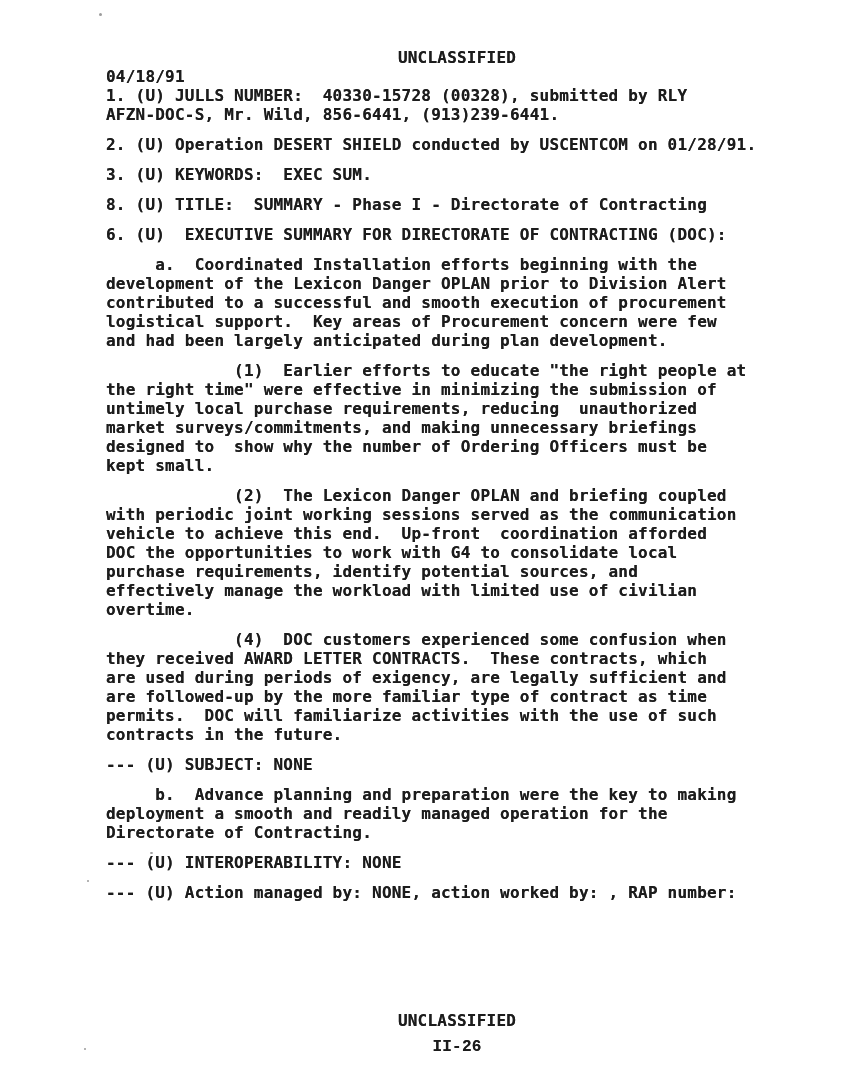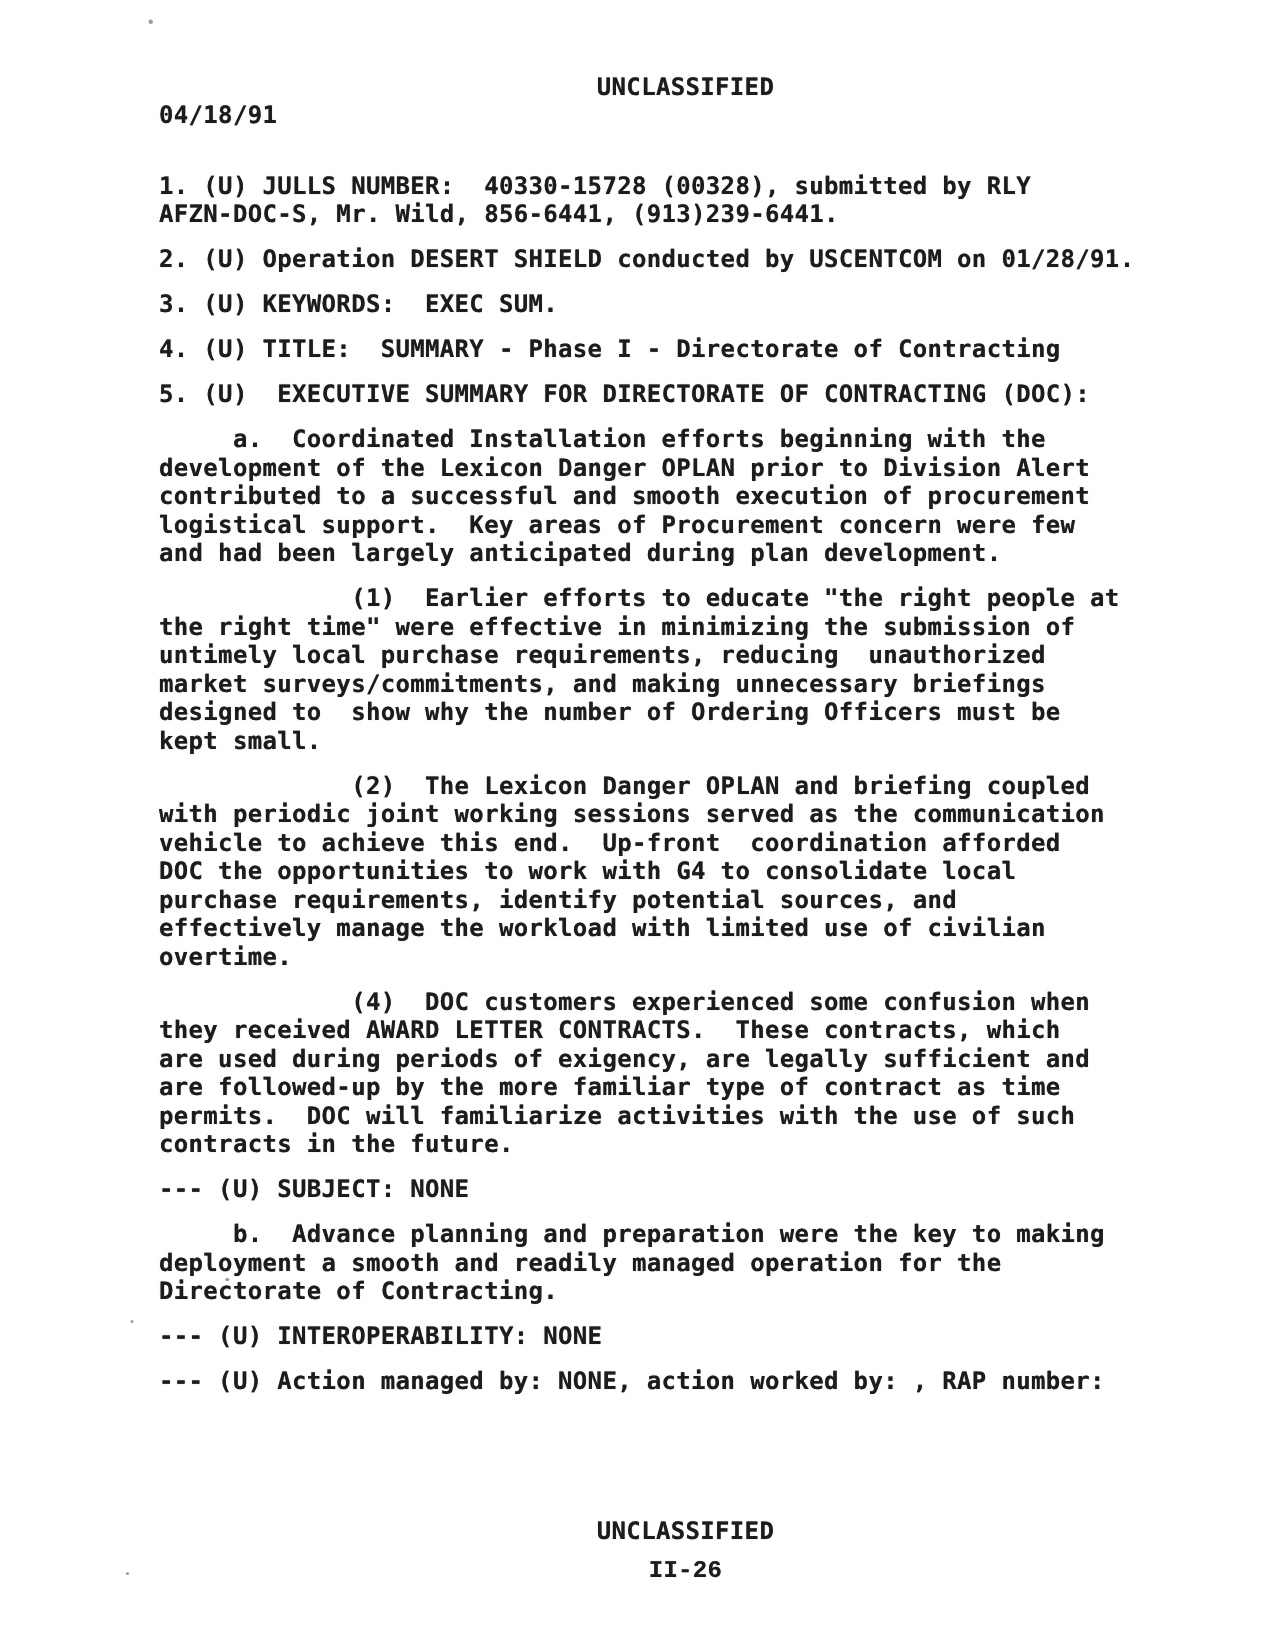--- a/index.html
+++ b/index.html
@@ -22,21 +22,21 @@
     text-shadow: 0 0 0.5px rgba(25,25,25,0.75);
   }
   .content {
     position: absolute;
     left: 106px;
     top: 48px;
     width: 702px;
   }
   .center { text-align: center; }
   .date-line { text-align: left; padding-right: 16px; }
-  .body-block { margin-top: 28px; }
+  .body-block { margin-top: 0; }
   .para {
     white-space: pre;
     margin: 0 0 11px 0;
   }
   .footer-block {
     position: absolute;
     left: 106px;
     top: 1011px;
     width: 702px;
     text-align: center;
@@ -58,22 +58,22 @@
     <div class="header-block">
       <div class="center">UNCLASSIFIED</div>
       <div class="date-line">04/18/91</div>
     </div>
 
     <div class="body-block">
       <div class="para">1. (U) JULLS NUMBER:  40330-15728 (00328), submitted by RLY
 AFZN-DOC-S, Mr. Wild, 856-6441, (913)239-6441.</div>
       <div class="para">2. (U) Operation DESERT SHIELD conducted by USCENTCOM on 01/28/91.</div>
       <div class="para">3. (U) KEYWORDS:  EXEC SUM.</div>
-      <div class="para">4. (U) TITLE:  SUMMARY - Phase I - Directorate of Contracting</div>
-      <div class="para">5. (U)  EXECUTIVE SUMMARY FOR DIRECTORATE OF CONTRACTING (DOC):</div>
+      <div class="para">8. (U) TITLE:  SUMMARY - Phase I - Directorate of Contracting</div>
+      <div class="para">6. (U)  EXECUTIVE SUMMARY FOR DIRECTORATE OF CONTRACTING (DOC):</div>
       <div class="para">     a.  Coordinated Installation efforts beginning with the
 development of the Lexicon Danger OPLAN prior to Division Alert
 contributed to a successful and smooth execution of procurement
 logistical support.  Key areas of Procurement concern were few
 and had been largely anticipated during plan development.</div>
       <div class="para">             (1)  Earlier efforts to educate "the right people at
 the right time" were effective in minimizing the submission of
 untimely local purchase requirements, reducing  unauthorized
 market surveys/commitments, and making unnecessary briefings
 designed to  show why the number of Ordering Officers must be

